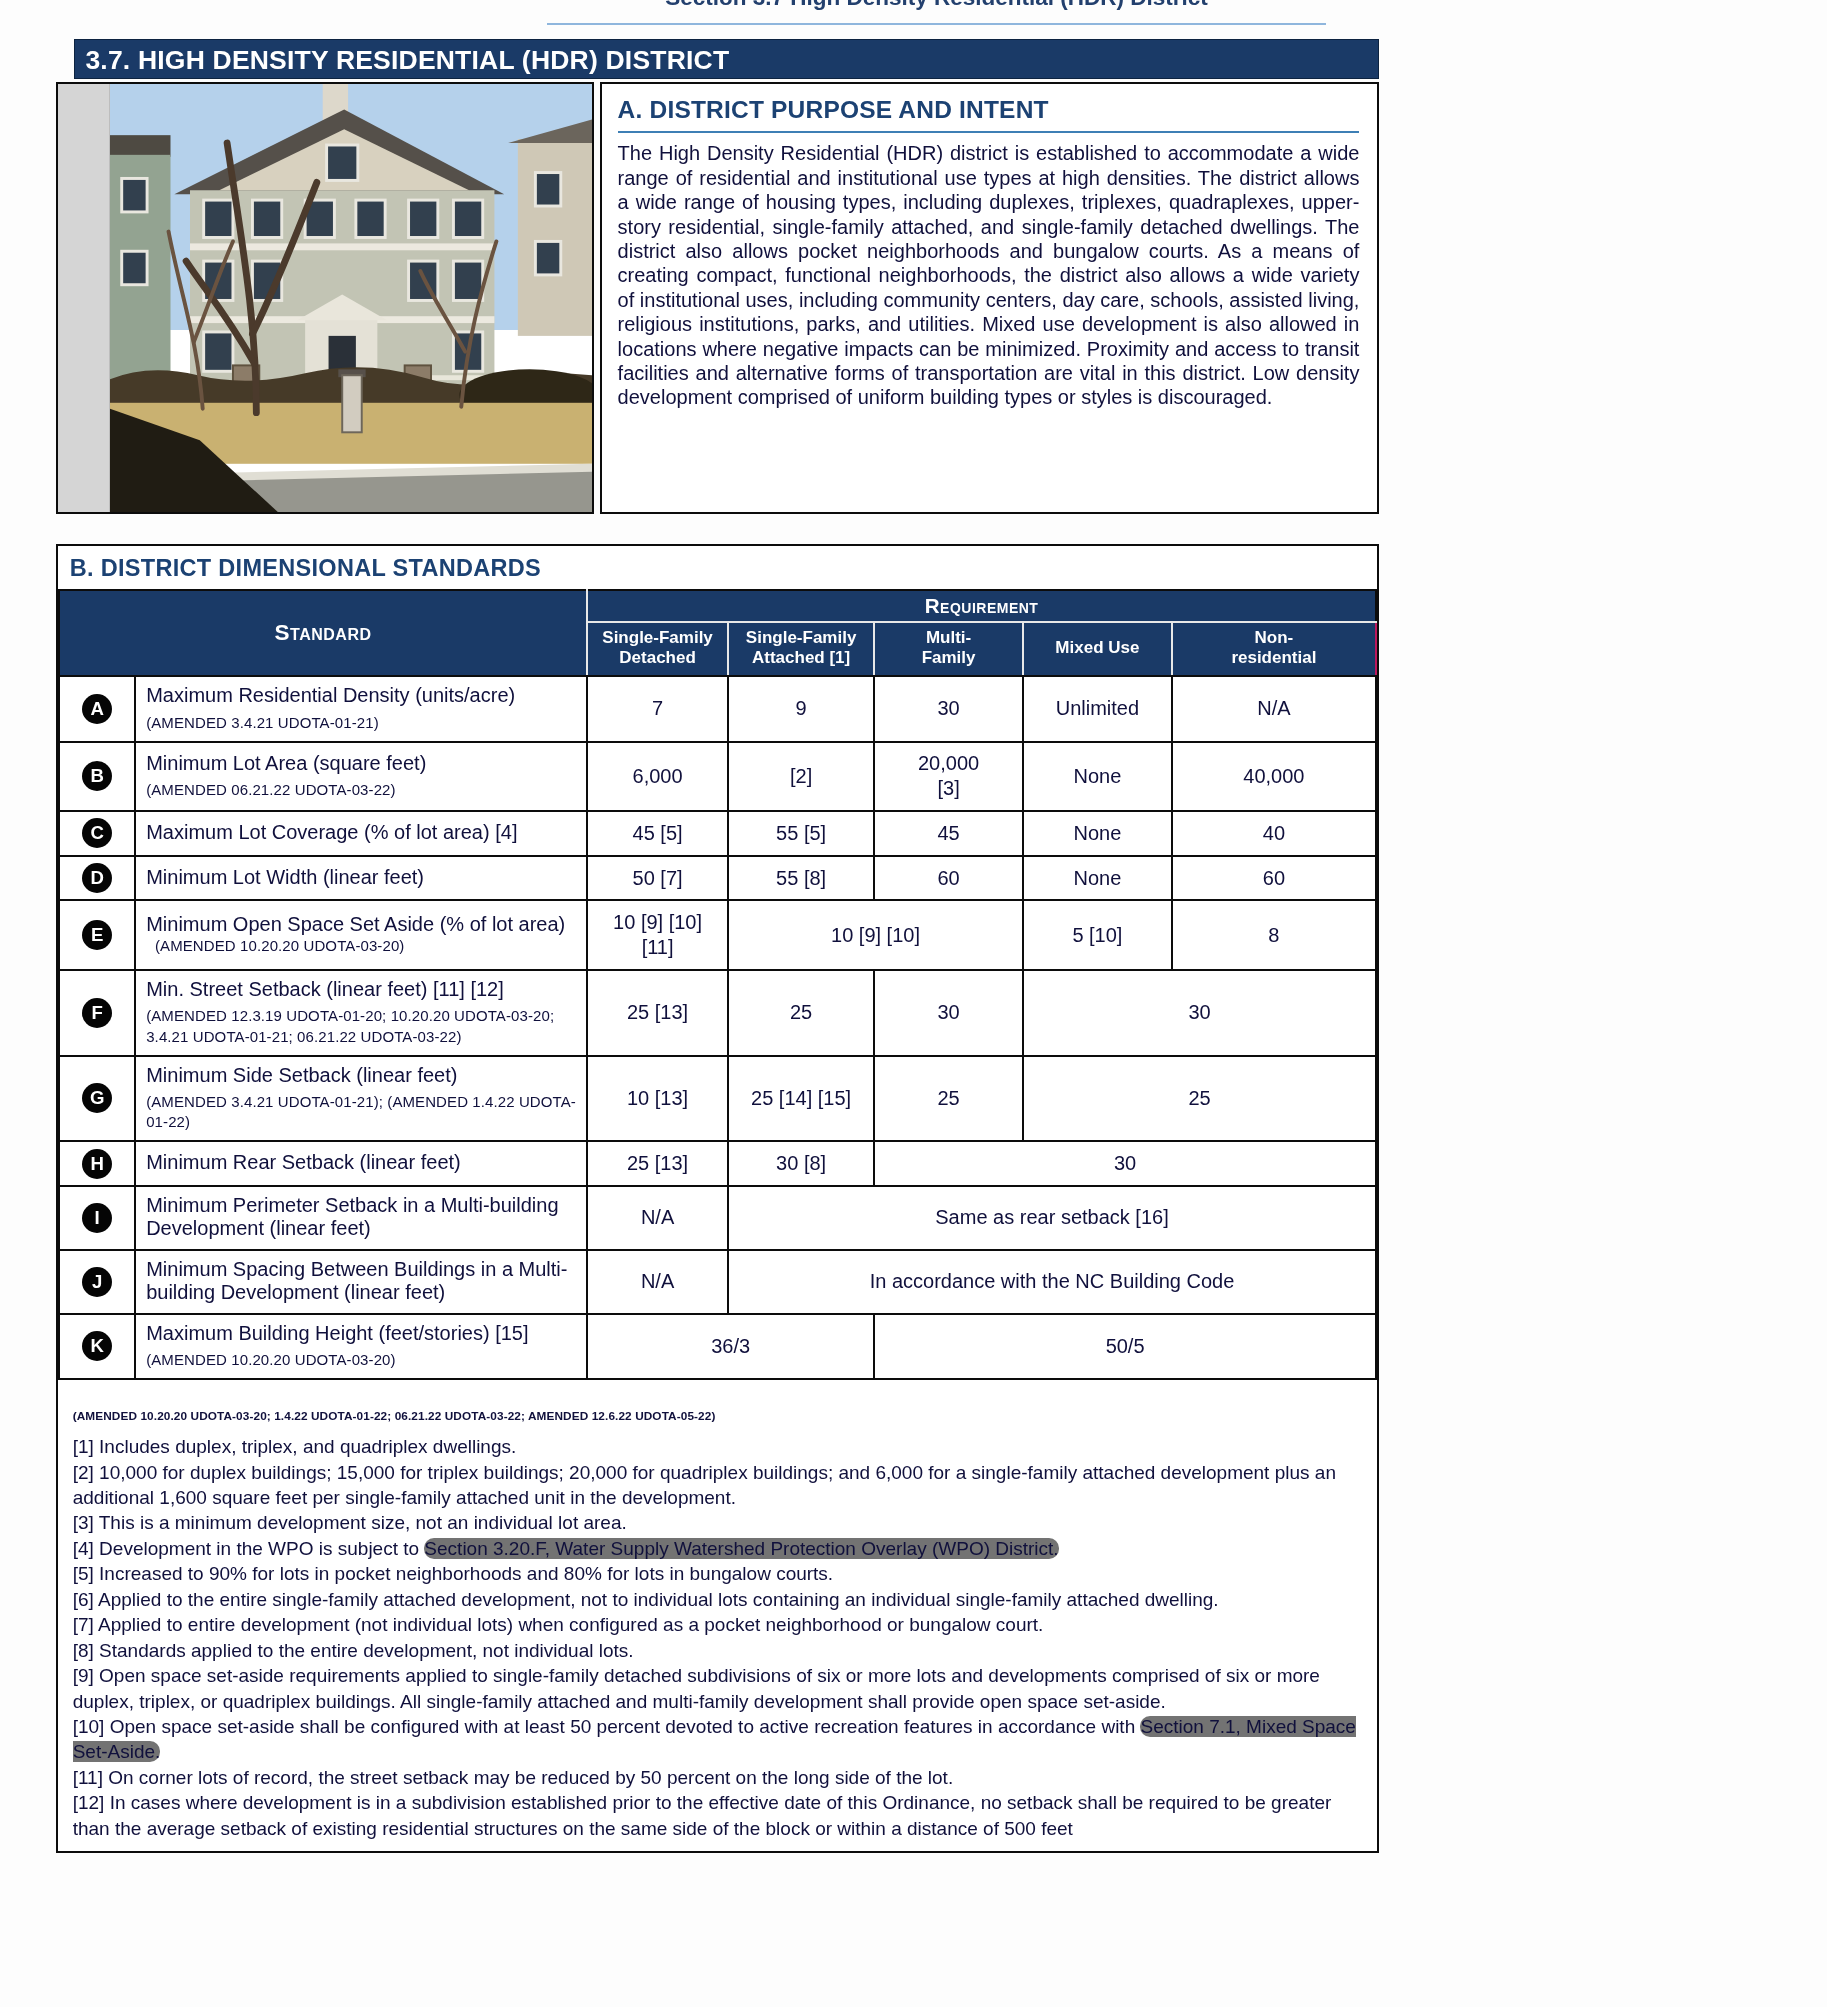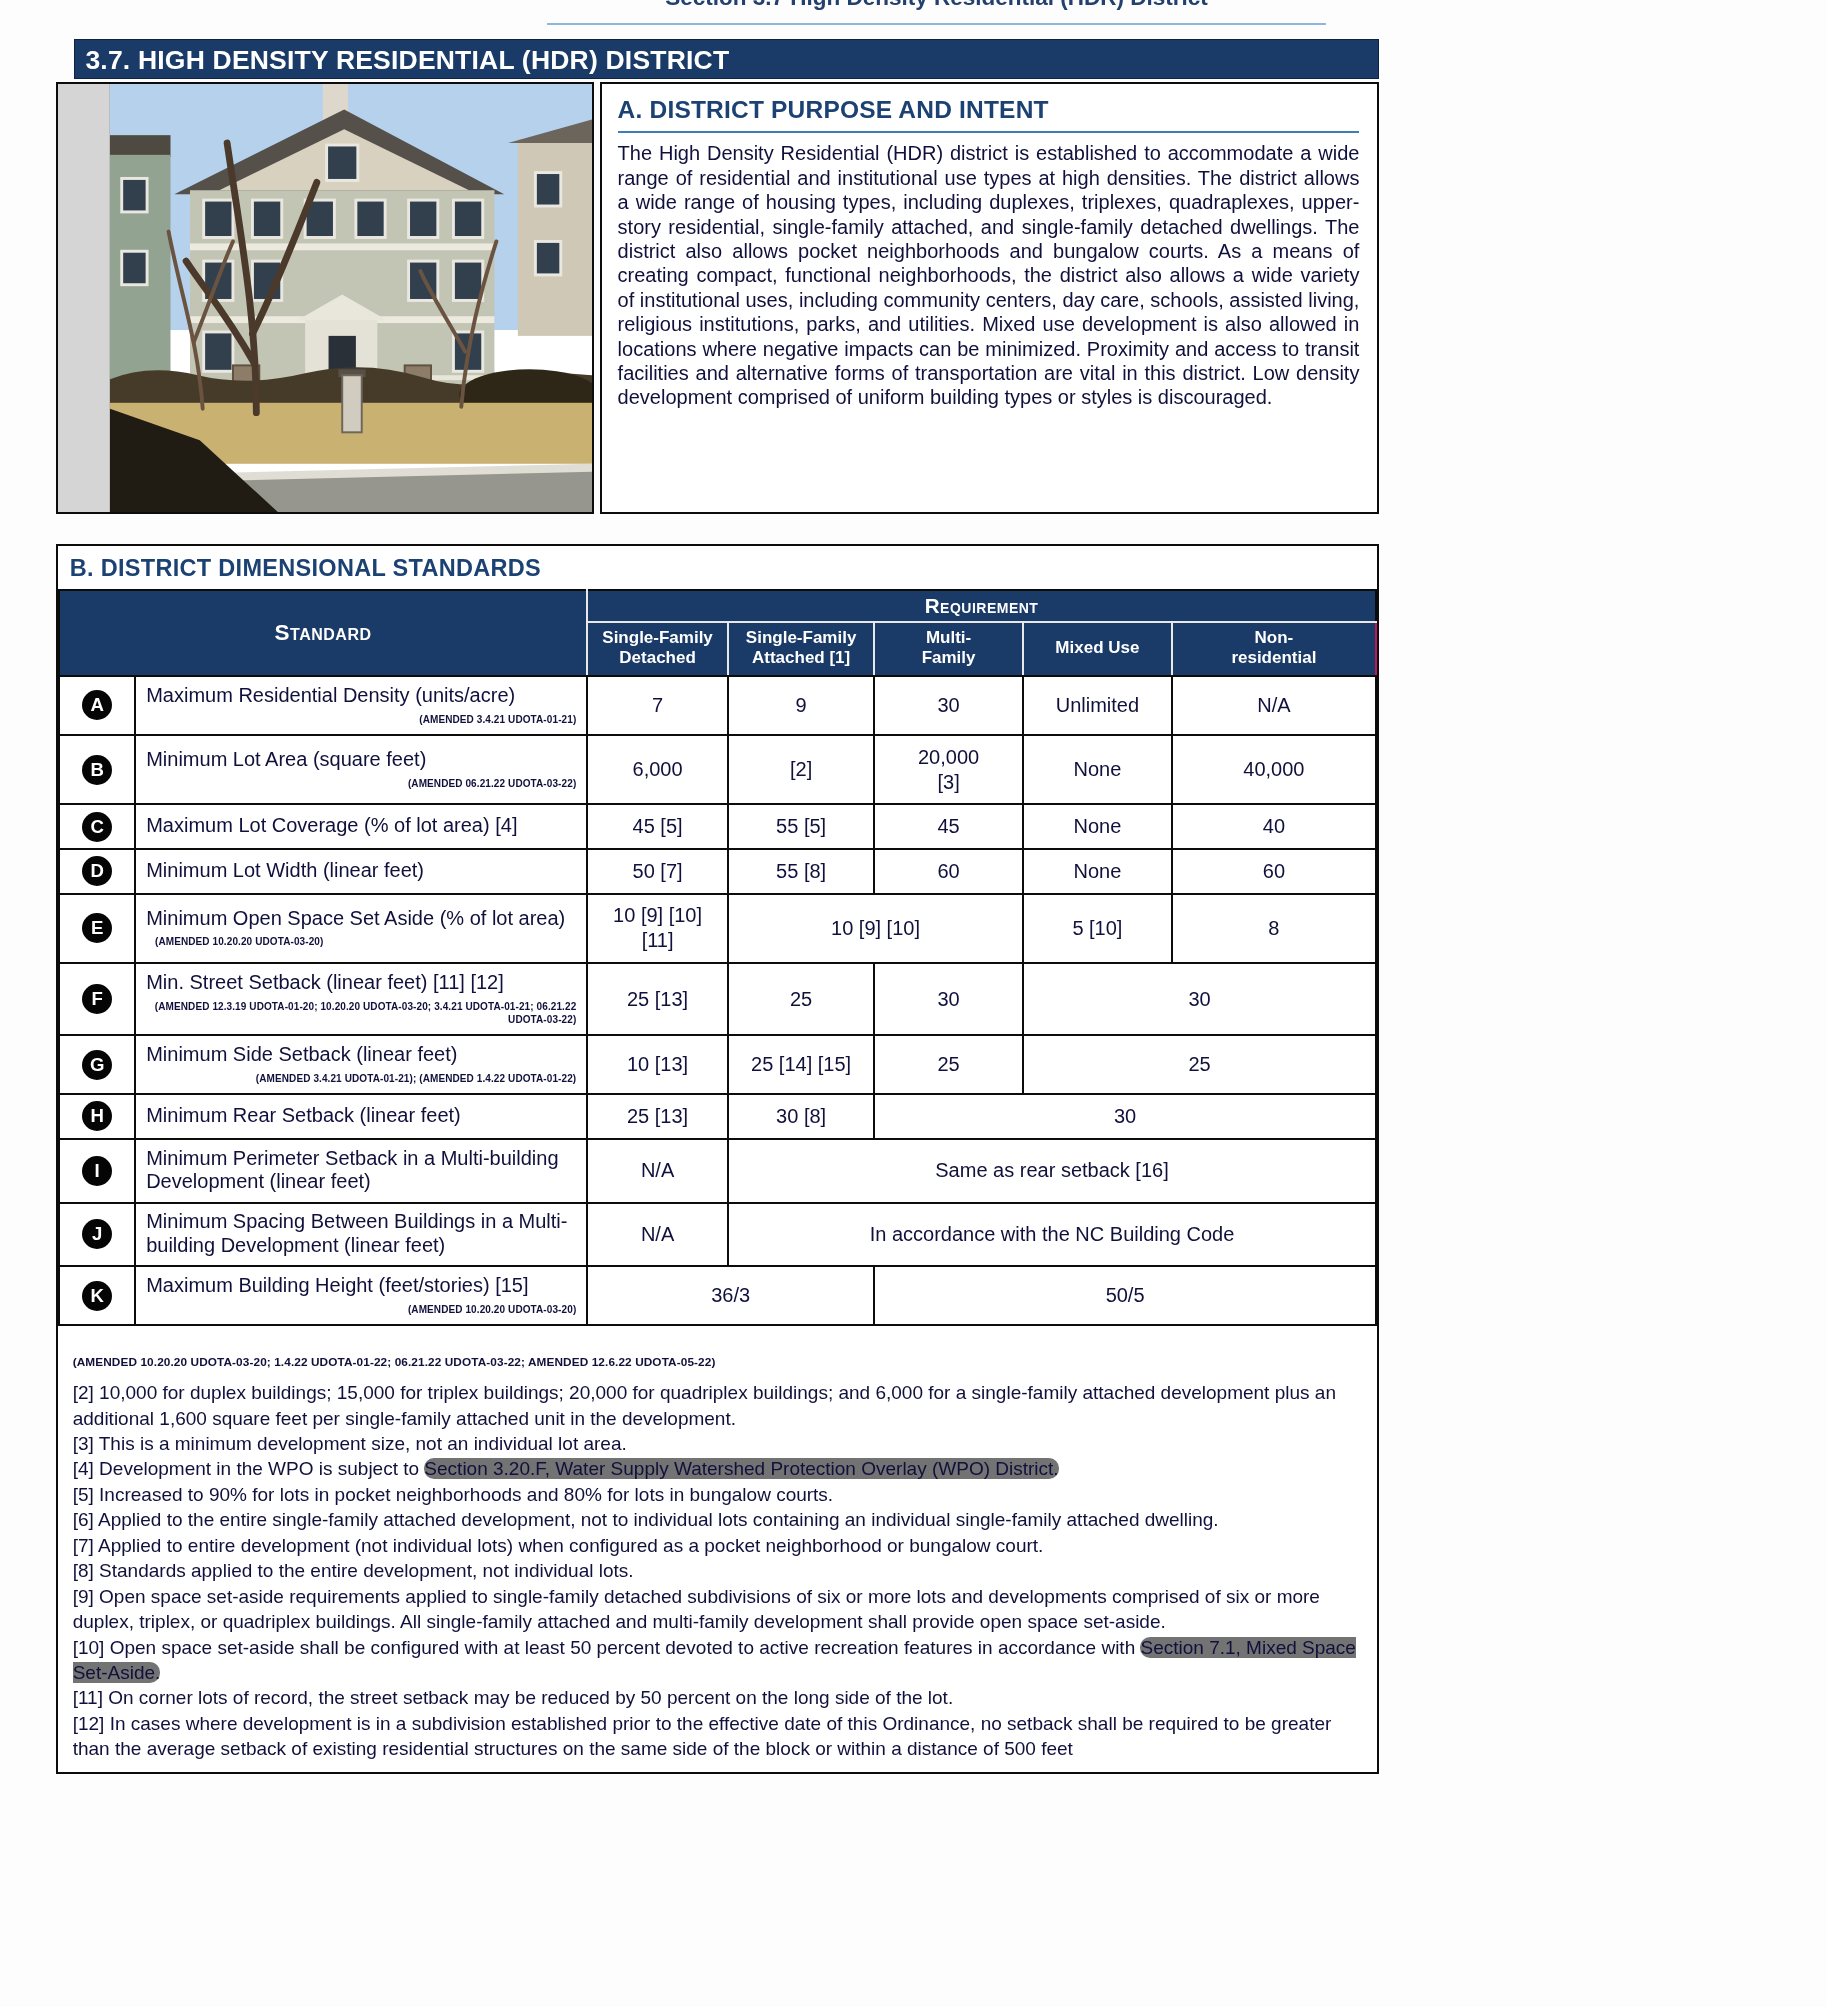--- a/index.html
+++ b/index.html
@@ -34,22 +34,22 @@
   .col-head{background:#1a3a67;color:#fff;font-weight:bold;font-size:17px;text-align:center;
         border:2px solid #e8e8e8;border-bottom:2px solid #0c0c0c;
         white-space:pre-line;line-height:1.18;padding:4.9px 2px 6.9px;}
   .col-head:last-child{border-right:2px solid #be185d;}
   .cell{border:2px solid #0c0c0c;background:#fff;}
   .letter{text-align:center;vertical-align:middle;}
   .badge{display:inline-flex;width:30px;height:30px;border-radius:50%;background:#050505;
         color:#fff;font-weight:bold;font-size:18.6px;align-items:center;justify-content:center;}
   .label{padding:6.9px 9.8px 7.8px;vertical-align:middle;}
   .label-text{font-size:20px;color:#10103c;line-height:1.18;}
-  .amend{display:block;font-size:10px;font-weight:bold;color:#10103c;margin-top:4.9px;
-        letter-spacing:0.1px;line-height:1.35;text-align:right;}
+  .amend{display:block;font-size:15px;font-weight:normal;color:#10103c;margin-top:4.9px;
+        letter-spacing:0.1px;line-height:1.35;}
   .amend.inline{display:inline;margin-left:8.8px;margin-top:0;}
   .val{text-align:center;vertical-align:middle;font-size:20px;color:#10103c;
         padding:8.8px 3.9px;white-space:pre-line;line-height:1.25;}
   .footnotes{padding:29px 15.7px 9.8px 14.7px;}
   .amend-line{font-size:11.8px;font-weight:bold;color:#10103c;margin-bottom:11px;letter-spacing:0.1px;}
   .footnote{font-size:19px;color:#10103c;line-height:1.34;}
   .hl{background:#737373;cursor:pointer;border-radius:10px;}
 </style>
 </head>
 <body>
@@ -251,20 +251,21 @@
               <td class="cell label"><span class="label-text">Maximum Building Height (feet/stories) [15]</span><span class="amend">(AMENDED 10.20.20 UDOTA-03-20)</span></td>
               <td class="cell val" colspan="2">36/3</td>
               <td class="cell val" colspan="3">50/5</td>
             </tr>
           </tbody>
       </table>
 
       <div class="footnotes">
         <div class="amend-line">(AMENDED 10.20.20 UDOTA-03-20; 1.4.22 UDOTA-01-22; 06.21.22 UDOTA-03-22; AMENDED 12.6.22 UDOTA-05-22)</div>
         <div id="footnote-list">
+            <div class="footnote"><span>[1] Includes duplex, triplex, and quadriplex dwellings.</span></div>
             <div class="footnote"><span>[2] 10,000 for duplex buildings; 15,000 for triplex buildings; 20,000 for quadriplex buildings; and 6,000 for a single-family attached development plus an additional 1,600 square feet per single-family attached unit in the development.</span></div>
             <div class="footnote"><span>[3] This is a minimum development size, not an individual lot area.</span></div>
             <div class="footnote"><span>[4] Development in the WPO is subject to </span><span class="hl">Section 3.20.F, Water Supply Watershed Protection Overlay (WPO) District.</span></div>
             <div class="footnote"><span>[5] Increased to 90% for lots in pocket neighborhoods and 80% for lots in bungalow courts.</span></div>
             <div class="footnote"><span>[6] Applied to the entire single-family attached development, not to individual lots containing an individual single-family attached dwelling.</span></div>
             <div class="footnote"><span>[7] Applied to entire development (not individual lots) when configured as a pocket neighborhood or bungalow court.</span></div>
             <div class="footnote"><span>[8] Standards applied to the entire development, not individual lots.</span></div>
             <div class="footnote"><span>[9] Open space set-aside requirements applied to single-family detached subdivisions of six or more lots and developments comprised of six or more duplex, triplex, or quadriplex buildings.  All single-family attached and multi-family development shall provide open space set-aside.</span></div>
             <div class="footnote"><span>[10] Open space set-aside shall be configured with at least 50 percent devoted to active recreation features in accordance with </span><span class="hl">Section 7.1, Mixed Space Set-Aside.</span></div>
             <div class="footnote"><span>[11] On corner lots of record, the street setback may be reduced by 50 percent on the long side of the lot.</span></div>

